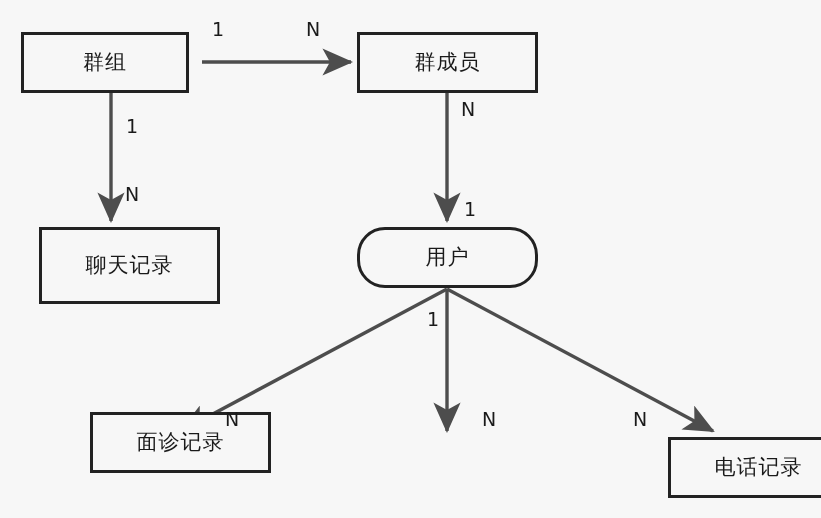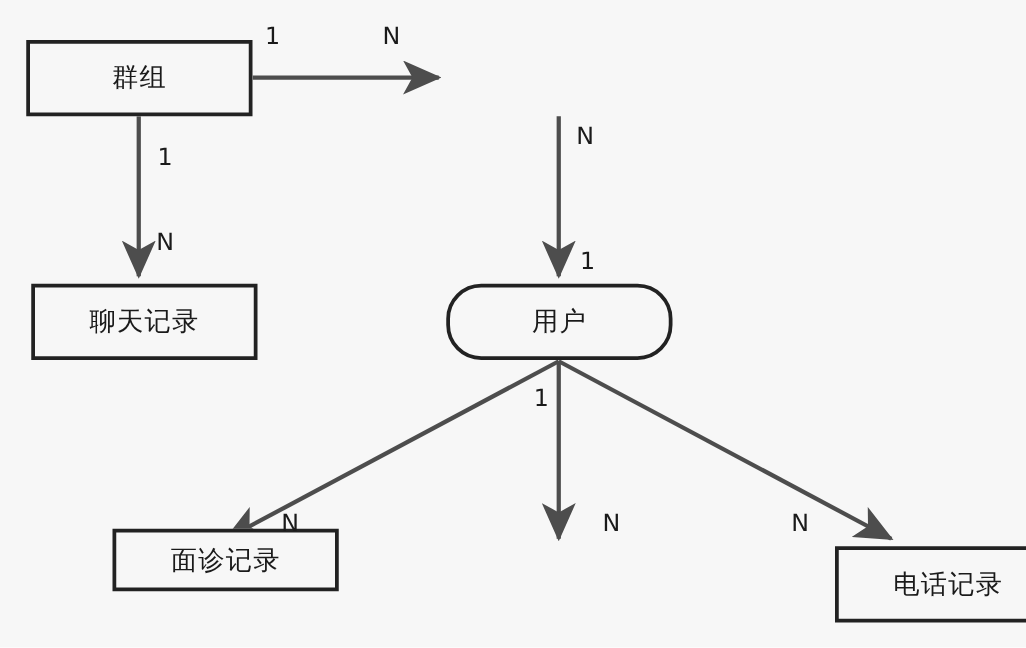--- a/index.html
+++ b/index.html
@@ -64,34 +64,37 @@
     <g id="edge-group" stroke="#4d4d4d" stroke-width="3.4" fill="none" marker-end="url(#arrowhead)">
         <line x1="202" y1="62" x2="351" y2="62" stroke="#4d4d4d" stroke-linecap="butt"></line>
         <line x1="111" y1="93" x2="111" y2="221" stroke="#4d4d4d" stroke-linecap="butt"></line>
         <line x1="447" y1="93" x2="447" y2="221" stroke="#4d4d4d" stroke-linecap="butt"></line>
         <line x1="447" y1="289" x2="181" y2="431" stroke="#4d4d4d" stroke-linecap="butt"></line>
         <line x1="447" y1="289" x2="447" y2="431" stroke="#4d4d4d" stroke-linecap="butt"></line>
         <line x1="447" y1="289" x2="713" y2="431" stroke="#4d4d4d" stroke-linecap="butt"></line>
       </g>
   </svg>
 
-  <div class="node" style="left:21px; top:32px; width:181px; height:61px;">
+  <div class="node" style="left:21px; top:32px; width:168px; height:61px;">
     <span class="node-label">群组</span>
   </div>
 
+  <div class="node" style="left:357px; top:32px; width:181px; height:61px;">
+    <span class="node-label">群成员</span>
+  </div>
 
-  <div class="node" style="left:25px; top:227px; width:181px; height:61px;">
+  <div class="node" style="left:39px; top:227px; width:181px; height:77px;">
     <span class="node-label">聊天记录</span>
   </div>
 
   <div class="node" style="left:357px; top:227px; width:181px; height:61px;border-radius:28px;">
     <span class="node-label">用户</span>
   </div>
 
-  <div class="node" style="left:90px; top:423px; width:181px; height:50px;">
+  <div class="node" style="left:90px; top:412px; width:181px; height:61px;">
     <span class="node-label">面诊记录</span>
   </div>
 
 
   <div class="node" style="left:624px; top:437px; width:181px; height:61px;margin-left:44px;">
     <span class="node-label">电话记录</span>
   </div>
 
   <div id="cardinality-layer">
       <span class="card-label" style="left: 212px; top: 20px;">1</span>

